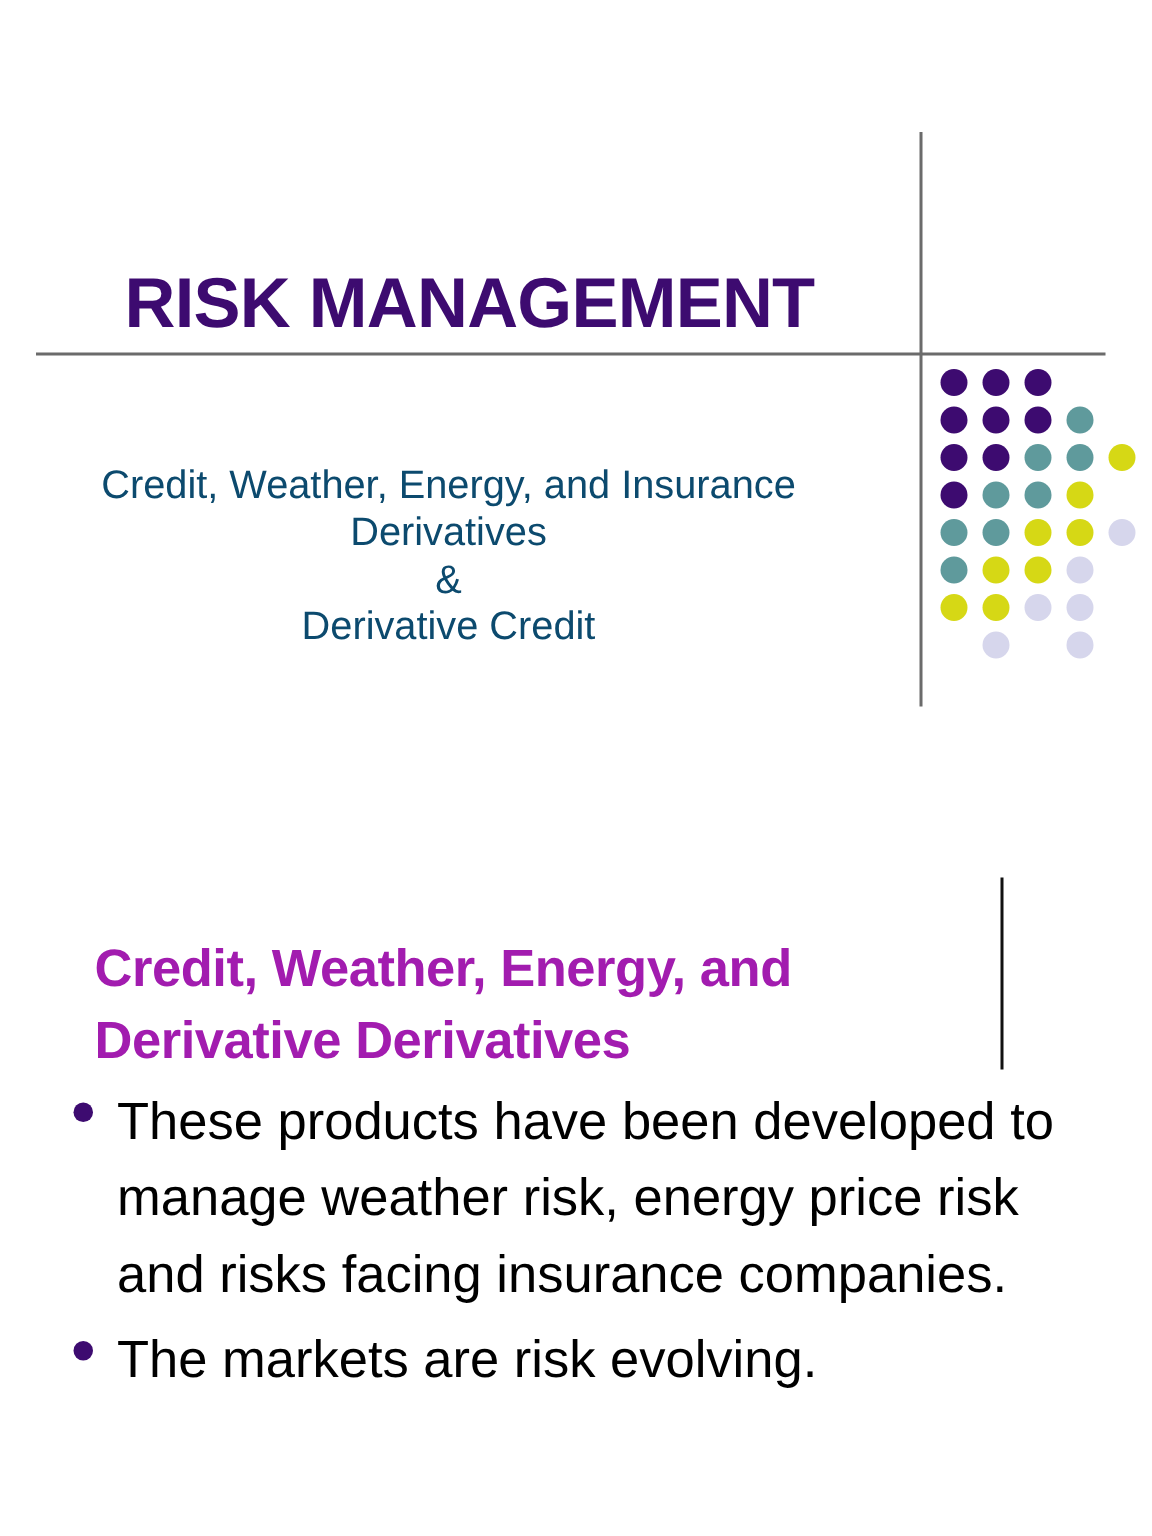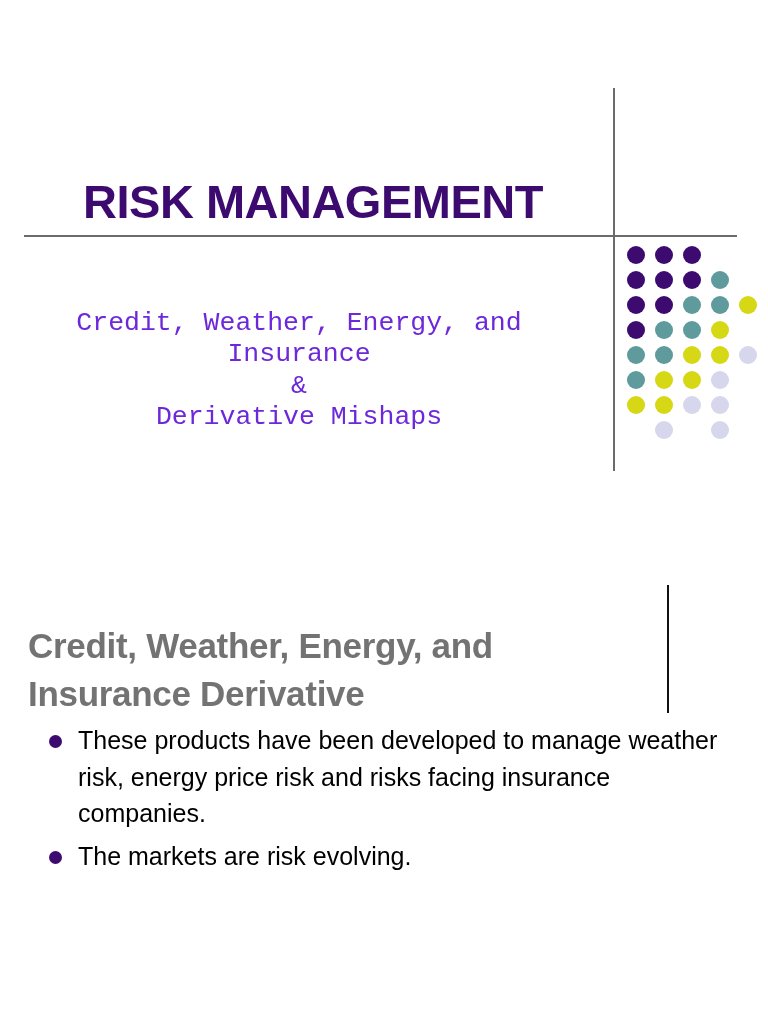--- a/index.html
+++ b/index.html
@@ -66,23 +66,22 @@
     color: #000000;
   }
 
   #subtitle-block {
     position: absolute;
     left: 14px;
     top: 308px;
     width: 570px;
     text-align: center;
     font-size: 26.5px;
-    color: #6d28d9;
+    color: #0c4a6e;
     line-height: 1.18;
-    font-family: Liberation Mono, monospace;
   }
   #subtitle-block .sub-line {
     display: block;
   }
 
   
   #slide-content {
     position: absolute;
     left: 0;
     top: 500px;
@@ -94,44 +93,44 @@
     position: absolute;
     left: 667px;
     top: 85px;
     width: 2px;
     height: 128px;
     background: #111111;
   }
 
   #content-heading {
     position: absolute;
-    left: 28px;
+    left: 63px;
     top: 93px;
     width: 600px;
     font-size: 35px;
     font-weight: bold;
-    color: #737373;
+    color: #a21caf;
     line-height: 1.38;
     letter-spacing: -0.3px;
   }
   #content-heading .head-line { display: block; }
 
   #bullet-list {
     position: absolute;
     left: 40px;
     top: 222px;
     width: 680px;
     list-style: none;
     margin: 0;
     padding: 0;
   }
   #bullet-list li {
     position: relative;
     padding-left: 38px;
-    font-size: 25px;
+    font-size: 35px;
     line-height: 1.46;
     color: #000000;
     margin-bottom: 6px;
   }
   .bullet-dot {
     position: absolute;
     left: 9px;
     top: 13px;
     width: 13px;
     height: 13px;
@@ -161,22 +160,23 @@
 <section id="slide-title">
 
   <div class="rule-horizontal"></div>
   <div class="rule-vertical"></div>
 
   <h1 id="main-title">RISK MANAGEMENT</h1>
 
 
   <div id="subtitle-block">
     <span class="sub-line">Credit, Weather, Energy, and Insurance</span>
+    <span class="sub-line">Derivatives</span>
     <span class="sub-line">&amp;</span>
-    <span class="sub-line">Derivative Mishaps</span>
+    <span class="sub-line">Derivative Credit</span>
   </div>
 
   <div class="dot-grid" id="dot-grid-title">
       <span class="dot" style="width: 18px; height: 18px; left: 0px; top: 0px; background: rgb(61, 11, 112);"></span>
       <span class="dot" style="width: 18px; height: 18px; left: 28px; top: 0px; background: rgb(61, 11, 112);"></span>
       <span class="dot" style="width: 18px; height: 18px; left: 56px; top: 0px; background: rgb(61, 11, 112);"></span>
       <span class="dot" style="width: 18px; height: 18px; left: 0px; top: 25px; background: rgb(61, 11, 112);"></span>
       <span class="dot" style="width: 18px; height: 18px; left: 28px; top: 25px; background: rgb(61, 11, 112);"></span>
       <span class="dot" style="width: 18px; height: 18px; left: 56px; top: 25px; background: rgb(61, 11, 112);"></span>
       <span class="dot" style="width: 18px; height: 18px; left: 84px; top: 25px; background: rgb(95, 154, 156);"></span>
@@ -207,21 +207,21 @@
     </div>
 
 </section>
 
 <section id="slide-content">
 
   <div class="rule-vertical-small"></div>
 
   <h2 id="content-heading">
     <span class="head-line">Credit, Weather, Energy, and</span>
-    <span class="head-line">Insurance Derivative</span>
+    <span class="head-line">Derivative Derivatives</span>
   </h2>
 
   <ul id="bullet-list">
     <li>
       <span class="bullet-dot"></span>
       <span>These products have been developed to manage weather risk, energy price risk and risks facing insurance companies.</span>
     </li>
     <li>
       <span class="bullet-dot"></span>
       <span>The markets are risk evolving.</span>

